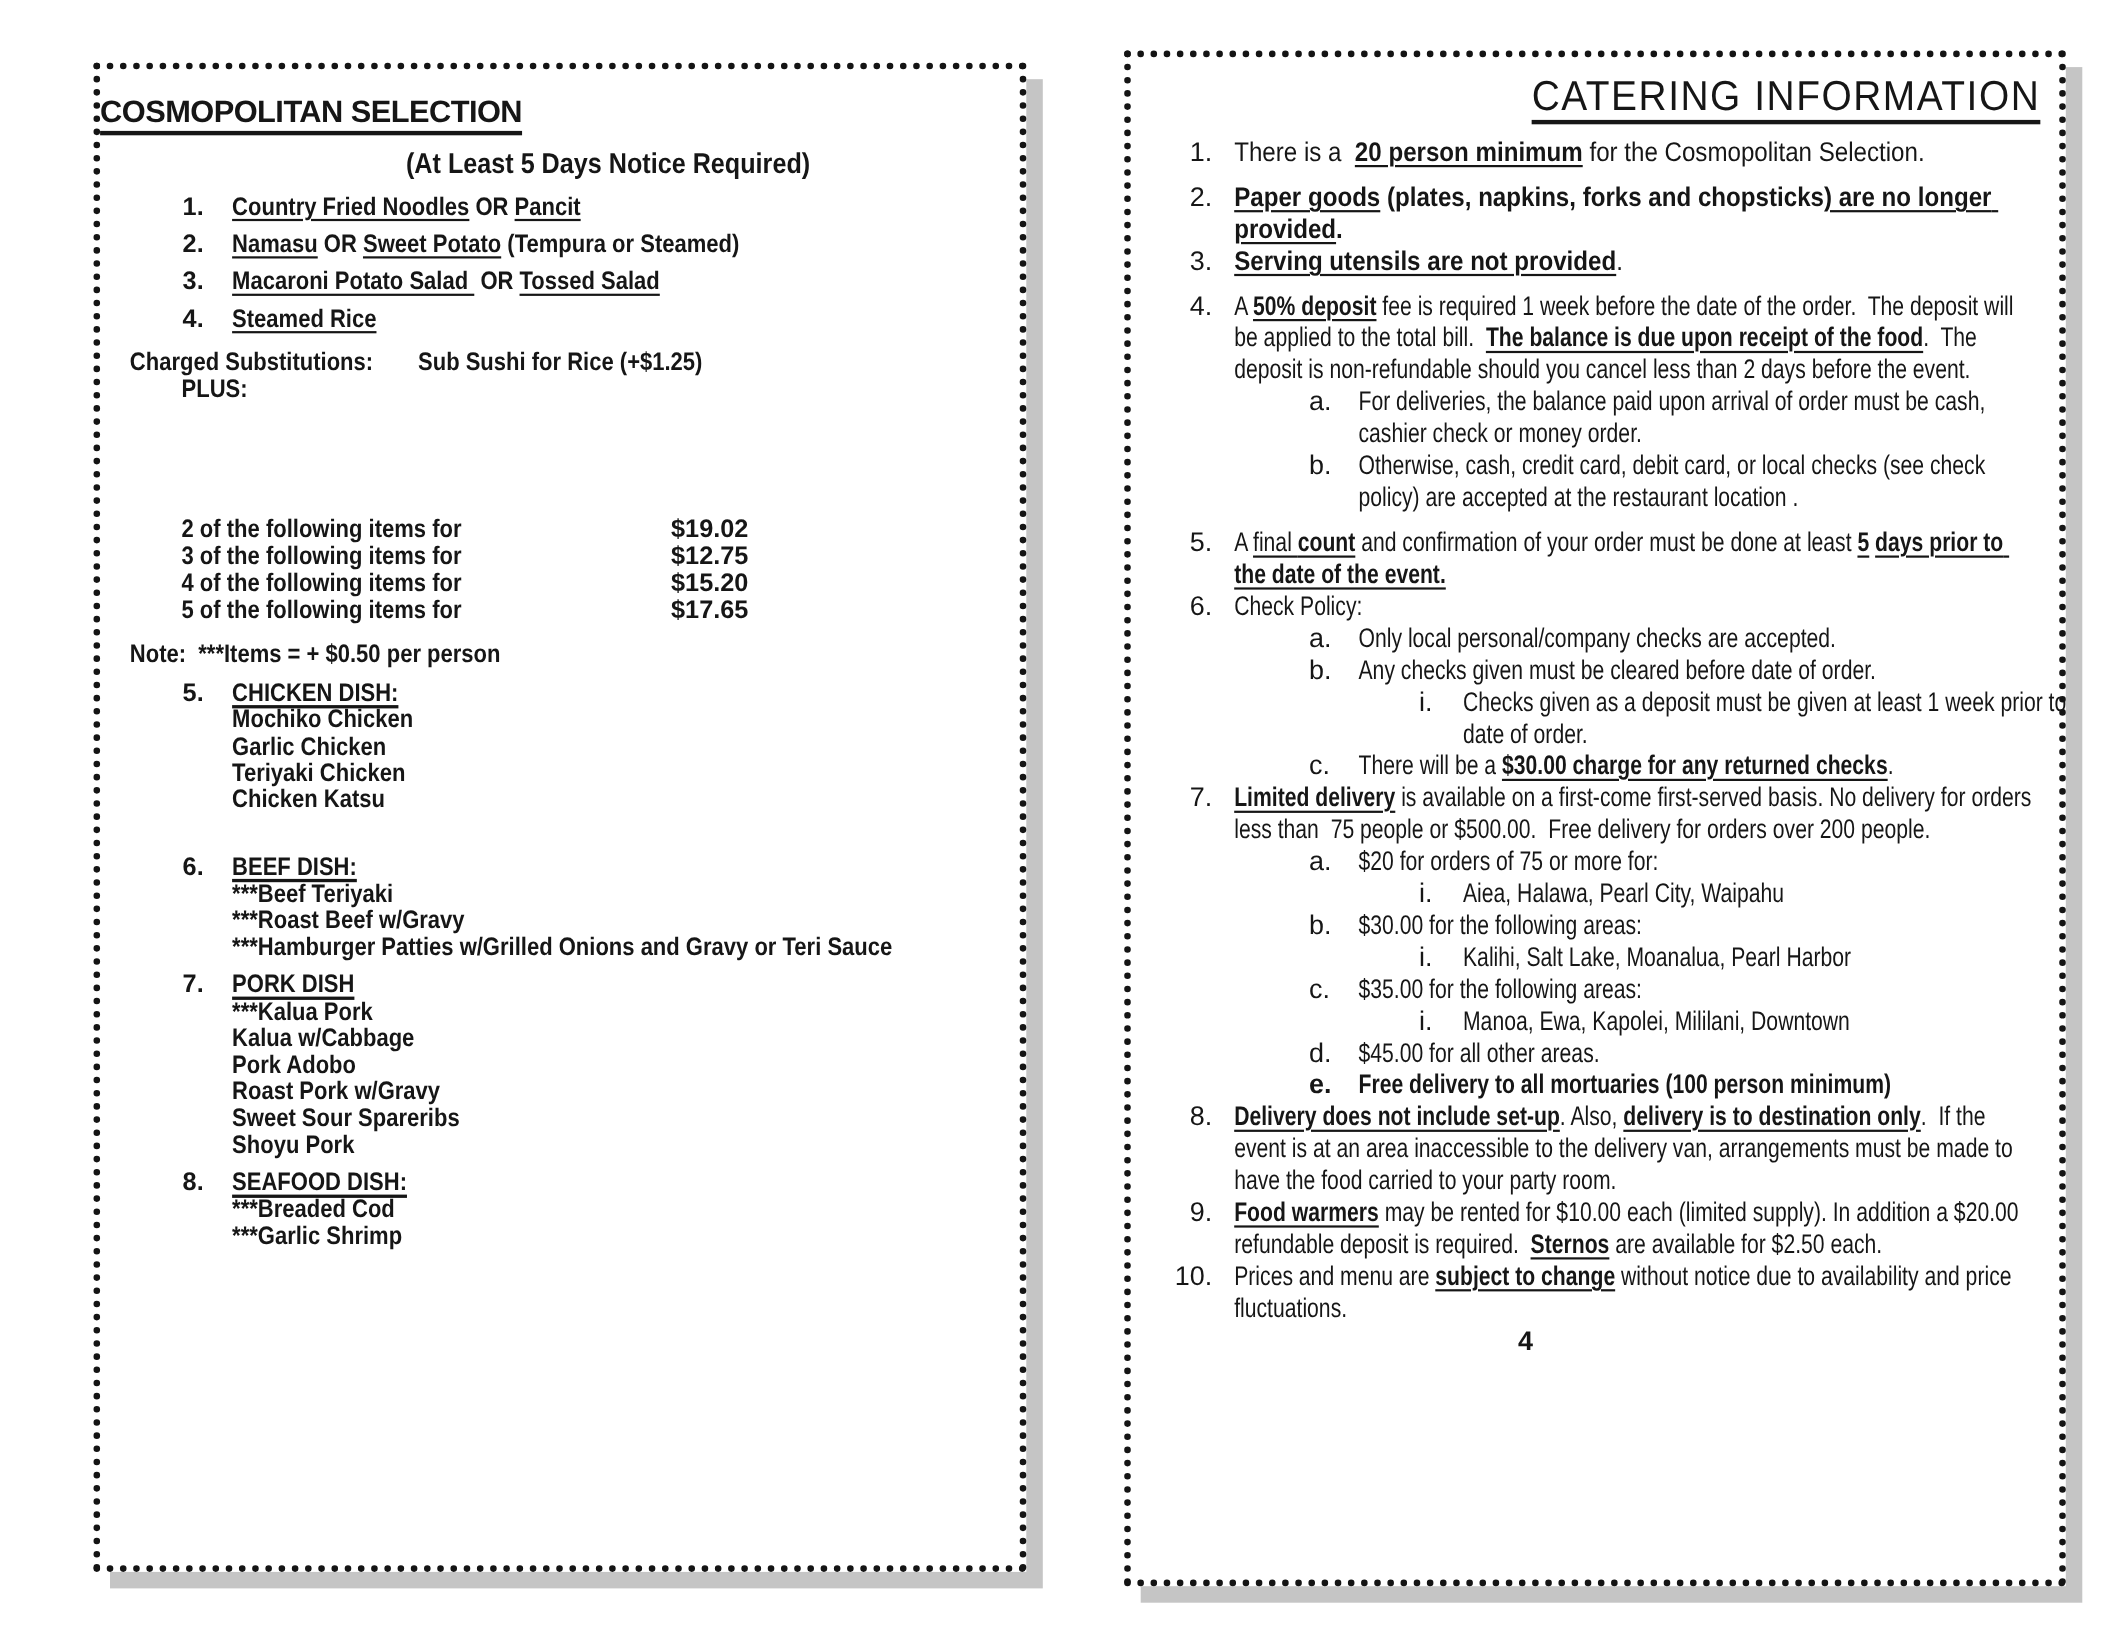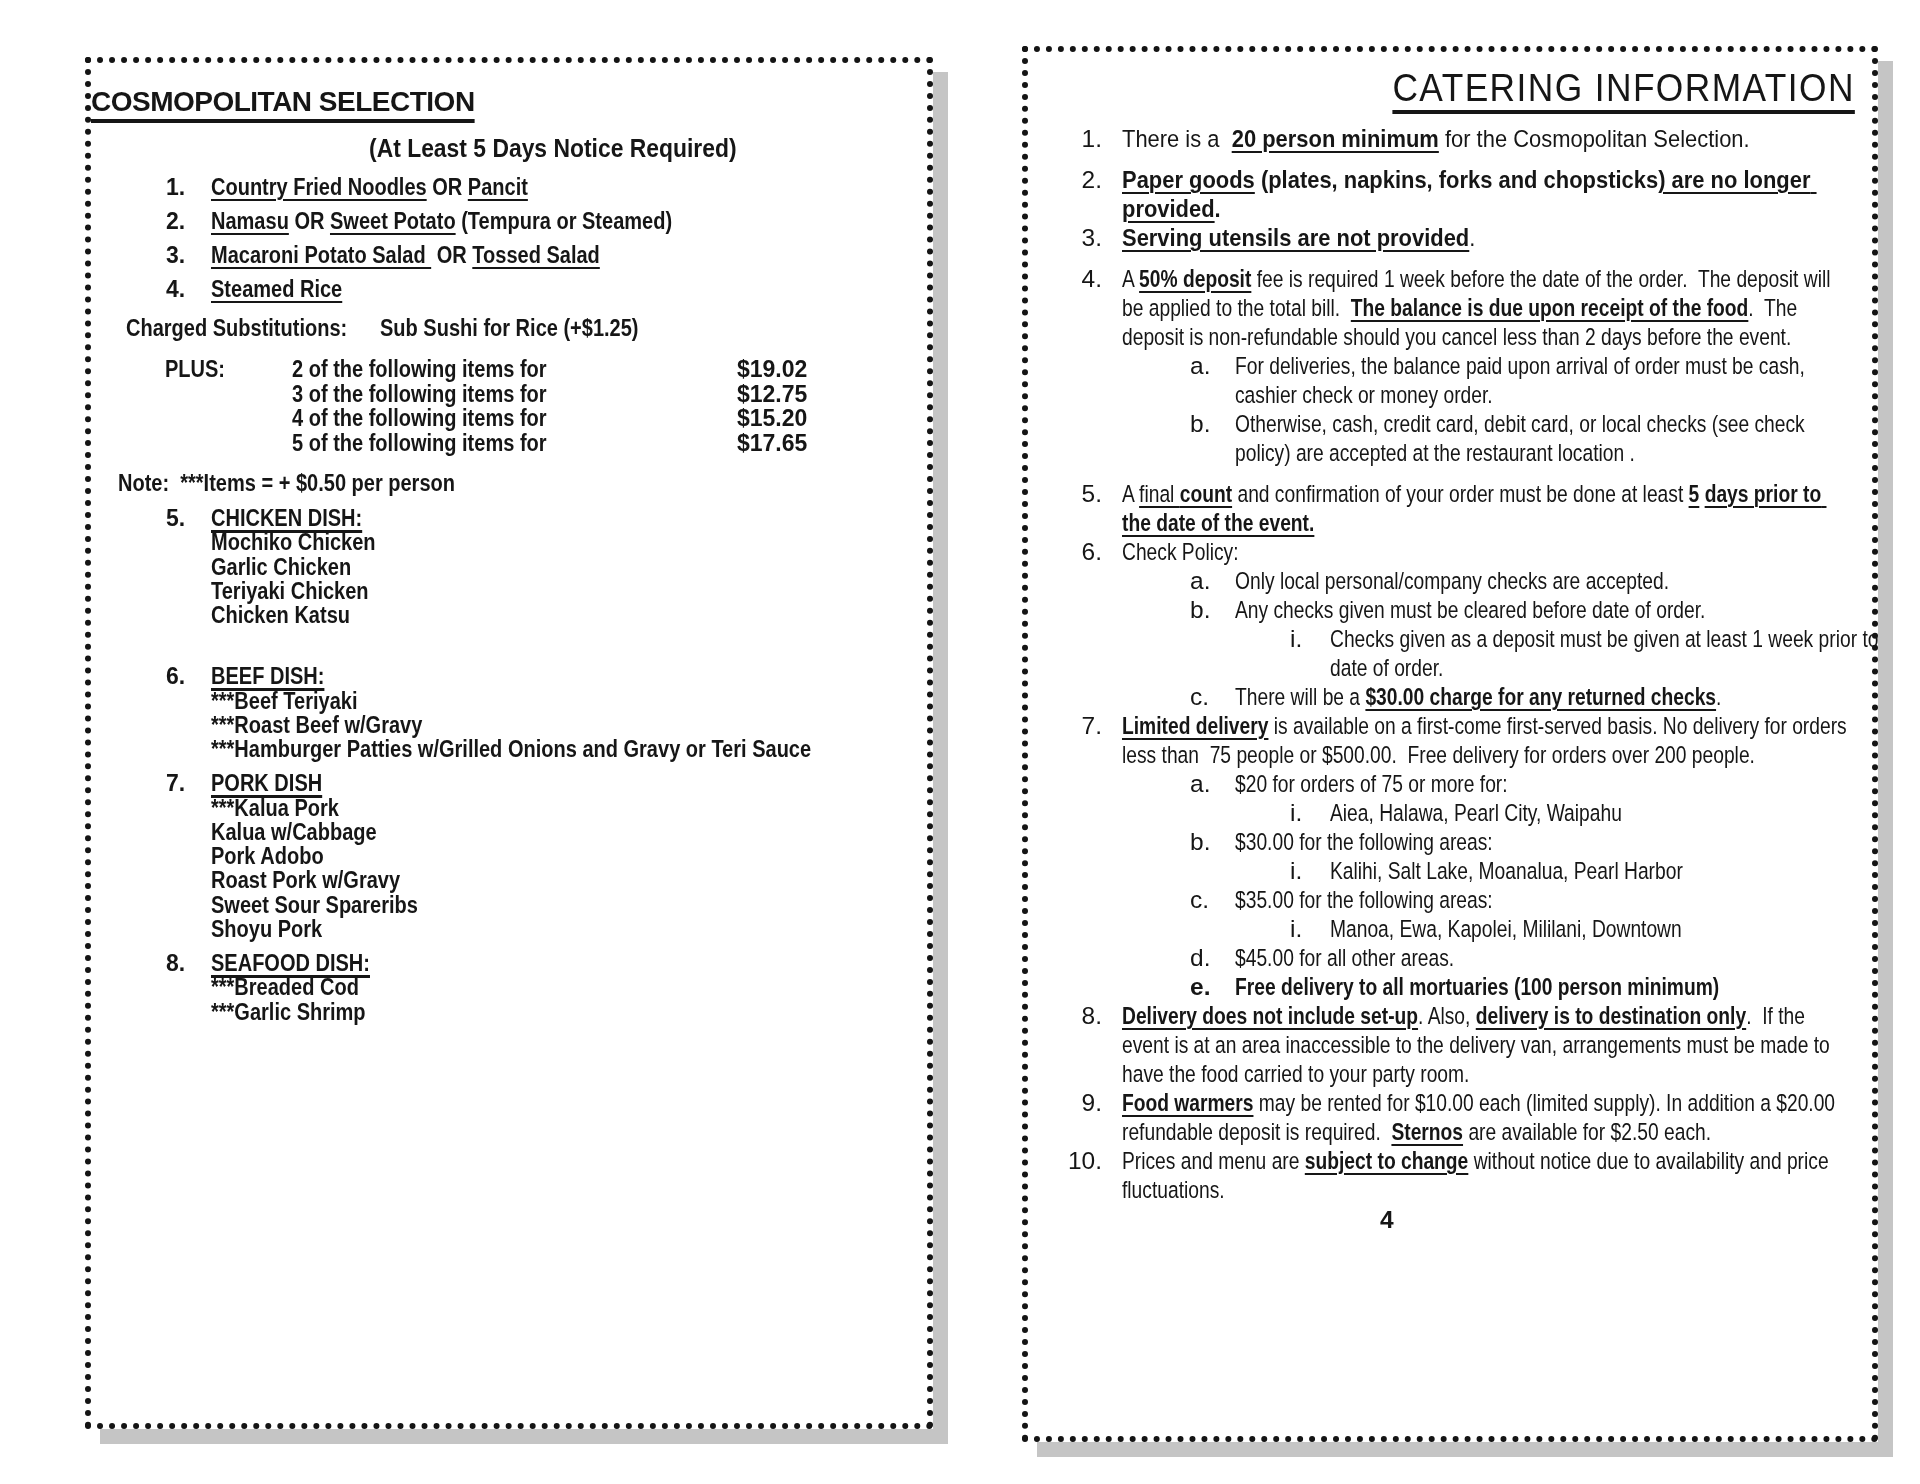--- a/index.html
+++ b/index.html
@@ -33,23 +33,23 @@
   .ser{font-family:Liberation Sans, sans-serif;}
 
   
   .ltitle{text-align:left;font-size:28px;line-height:46px;margin-top:6px;}
   .ltitle .tspan{text-decoration:underline;text-decoration-thickness:3.5px;text-underline-offset:8px;letter-spacing:-0.5px;}
   .subtitle{text-align:center;padding-left:88px;font-size:26px;line-height:34px;margin-top:6px;}
   .opts{margin-top:8px;}
   .opt{display:flex;padding-left:75px;margin-top:10px;line-height:24px;}
   .opt .num{flex:0 0 45px;}
   .opt .txt{flex:1;}
-  .charged{display:flex;margin-top:15px;padding-left:27px;line-height:25px;text-align:right;}
+  .charged{display:flex;margin-top:15px;padding-left:27px;line-height:25px;}
   .charged .lab{flex:0 0 262px;}
-  .plus{display:flex;margin-top:16px;padding-left:74px;line-height:24.5px;}
+  .plus{display:flex;padding-left:74px;line-height:24.5px;flex-direction:column;}
   .plus .lab{flex:0 0 127px;}
   .plus-rows{flex:1;}
   .plus-row{display:flex;}
   .plus-row .t{flex:0 0 445px;}
   .note{margin-top:16px;padding-left:27px;line-height:25px;}
   .dishes{margin-top:10px;}
   .dish{padding-left:75px;margin-top:10px;line-height:24.25px;}
   .dish .head{display:flex;}
   .dish .head .num{flex:0 0 45px;}
   .dish .items{padding-left:45px;}

